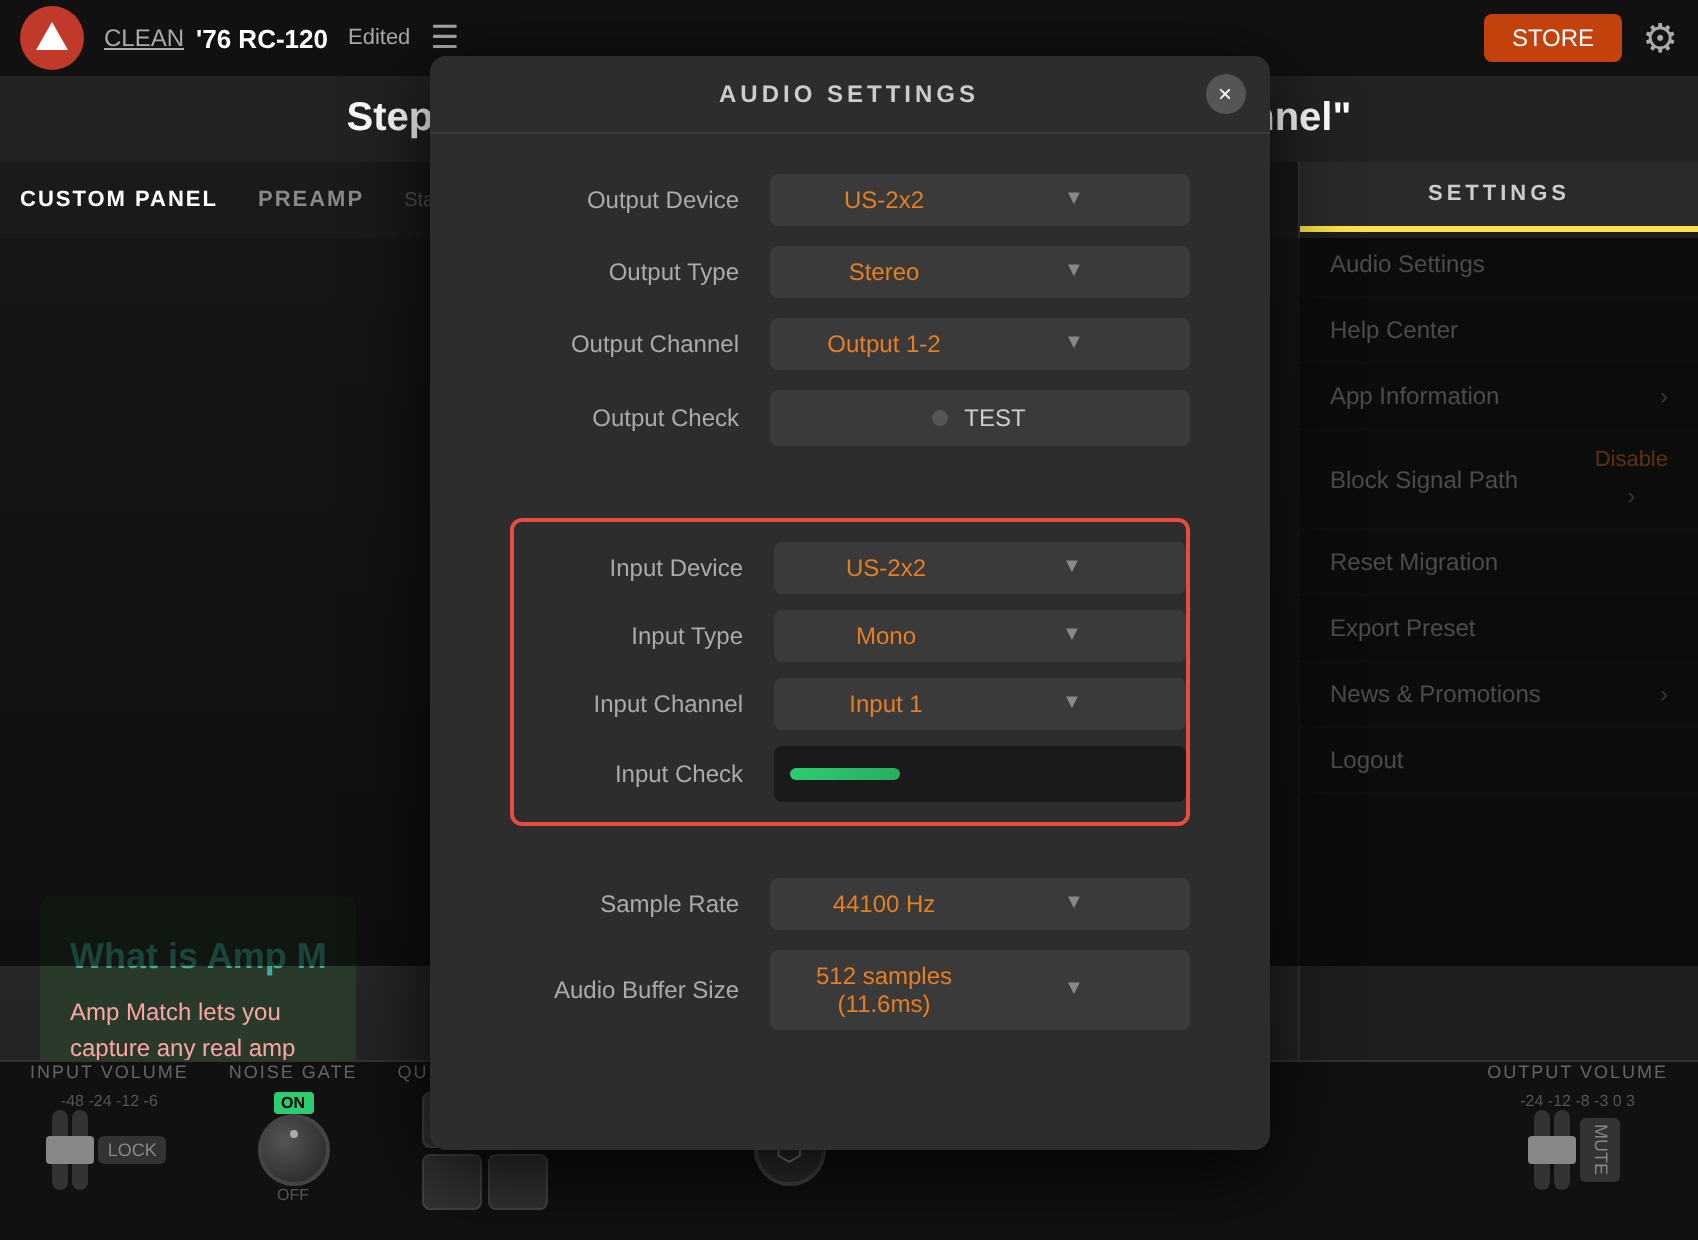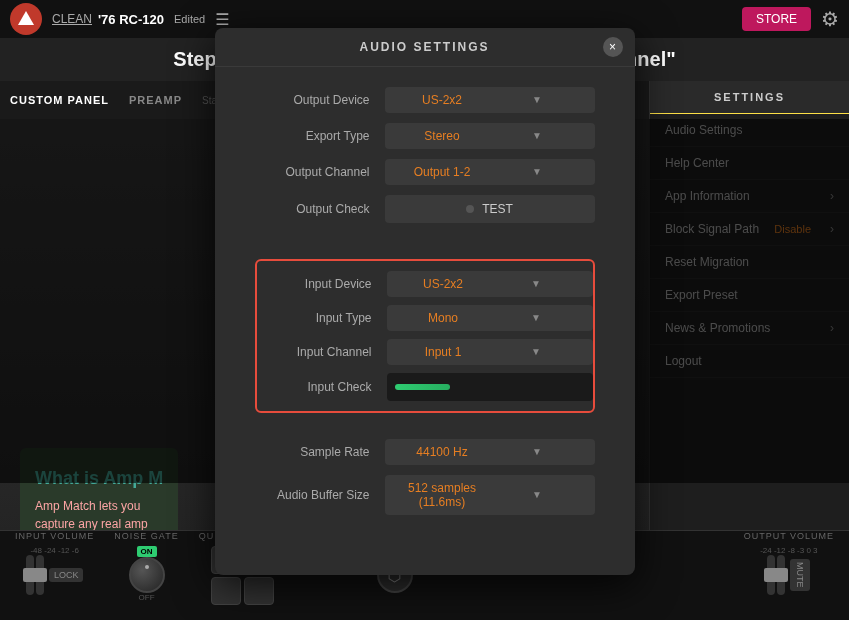--- a/index.html
+++ b/index.html
@@ -52,21 +52,21 @@
       font-size: 11px;
       margin-right: 10px;
     }
     .top-bar-menu {
       color: #aaa;
       font-size: 16px;
       margin-right: auto;
       cursor: pointer;
     }
     .top-bar-store {
-      background: #be185d;
+      background: #c2410c;
       color: white;
       border: none;
       padding: 5px 14px;
       border-radius: 4px;
       font-size: 12px;
       cursor: pointer;
       margin-right: 10px;
     }
     .top-bar-gear {
       color: #aaa;
@@ -145,21 +145,21 @@
       border-left: 1px solid #333;
     }
     .settings-header {
       background: #2a2a2a;
       color: #ccc;
       font-size: 11px;
       font-weight: bold;
       letter-spacing: 2px;
       padding: 10px 15px;
       text-align: center;
-      border-bottom: 1px solid #fde047;
+      border-bottom: 3px solid #fde047;
     }
     .settings-item {
       display: flex;
       align-items: center;
       justify-content: space-between;
       padding: 9px 15px;
       border-bottom: 1px solid #2a2a2a;
       cursor: pointer;
     }
     .settings-item-label {
@@ -498,21 +498,21 @@
     </div>
     <div class="settings-item">
       <span class="settings-item-label">Help Center</span>
     </div>
     <div class="settings-item">
       <span class="settings-item-label">App Information</span>
       <span class="settings-item-arrow">›</span>
     </div>
     <div class="settings-item">
       <span class="settings-item-label">Block Signal Path</span>
-      <span style="display:flex;align-items:center;gap:19px;">
+      <span style="display:flex;align-items:center;gap:5px;flex-direction:column;">
         <span class="settings-item-action">Disable</span>
         <span class="settings-item-arrow">›</span>
       </span>
     </div>
     <div class="settings-item">
       <span class="settings-item-label">Reset Migration</span>
     </div>
     <div class="settings-item">
       <span class="settings-item-label">Export Preset</span>
     </div>
@@ -537,21 +537,21 @@
 
         <div class="form-row">
           <span class="form-label">Output Device</span>
           <div class="form-select">
             <span>US-2x2</span>
             <span class="arrow">▼</span>
           </div>
         </div>
 
         <div class="form-row">
-          <span class="form-label">Export Type</span>
+          <span class="form-label">Output Type</span>
           <div class="form-select">
             <span>Stereo</span>
             <span class="arrow">▼</span>
           </div>
         </div>
 
         <div class="form-row">
           <span class="form-label">Output Channel</span>
           <div class="form-select">
             <span>Output 1-2</span>

